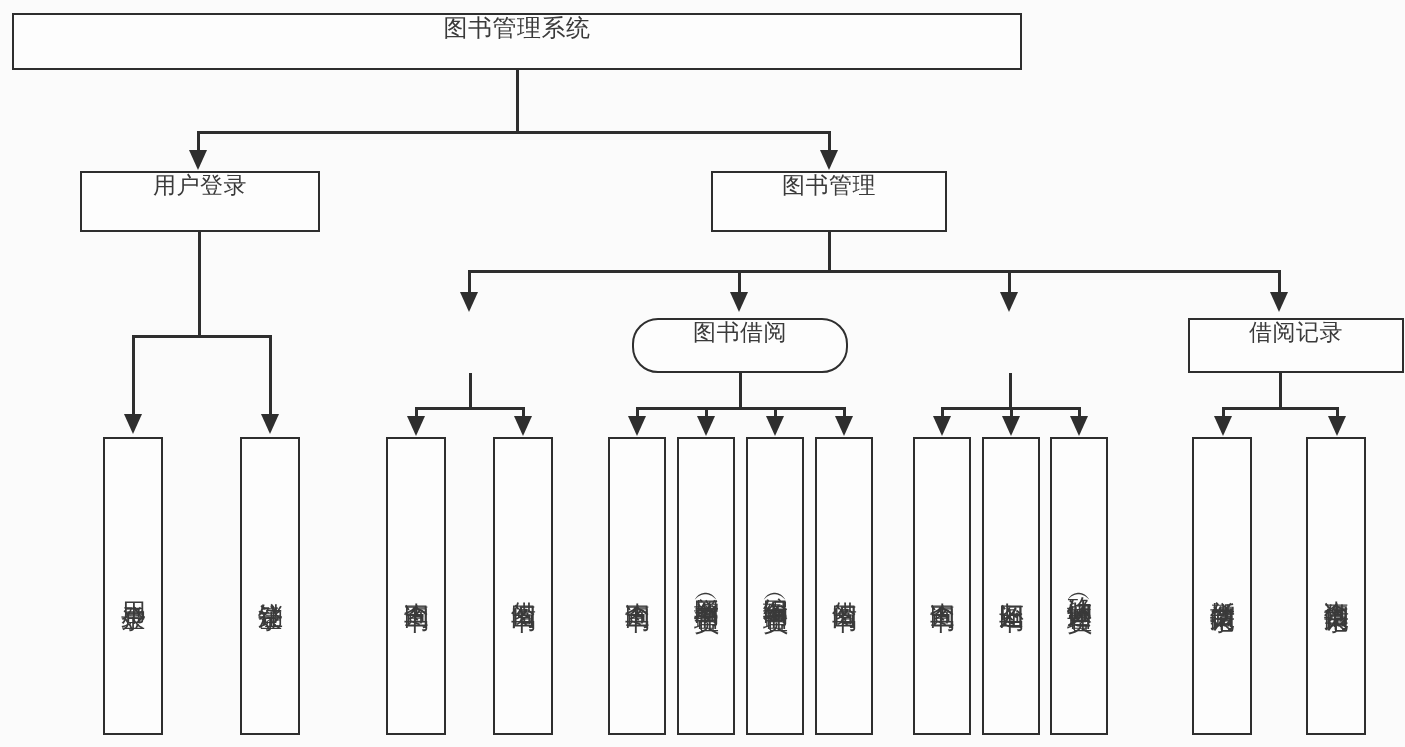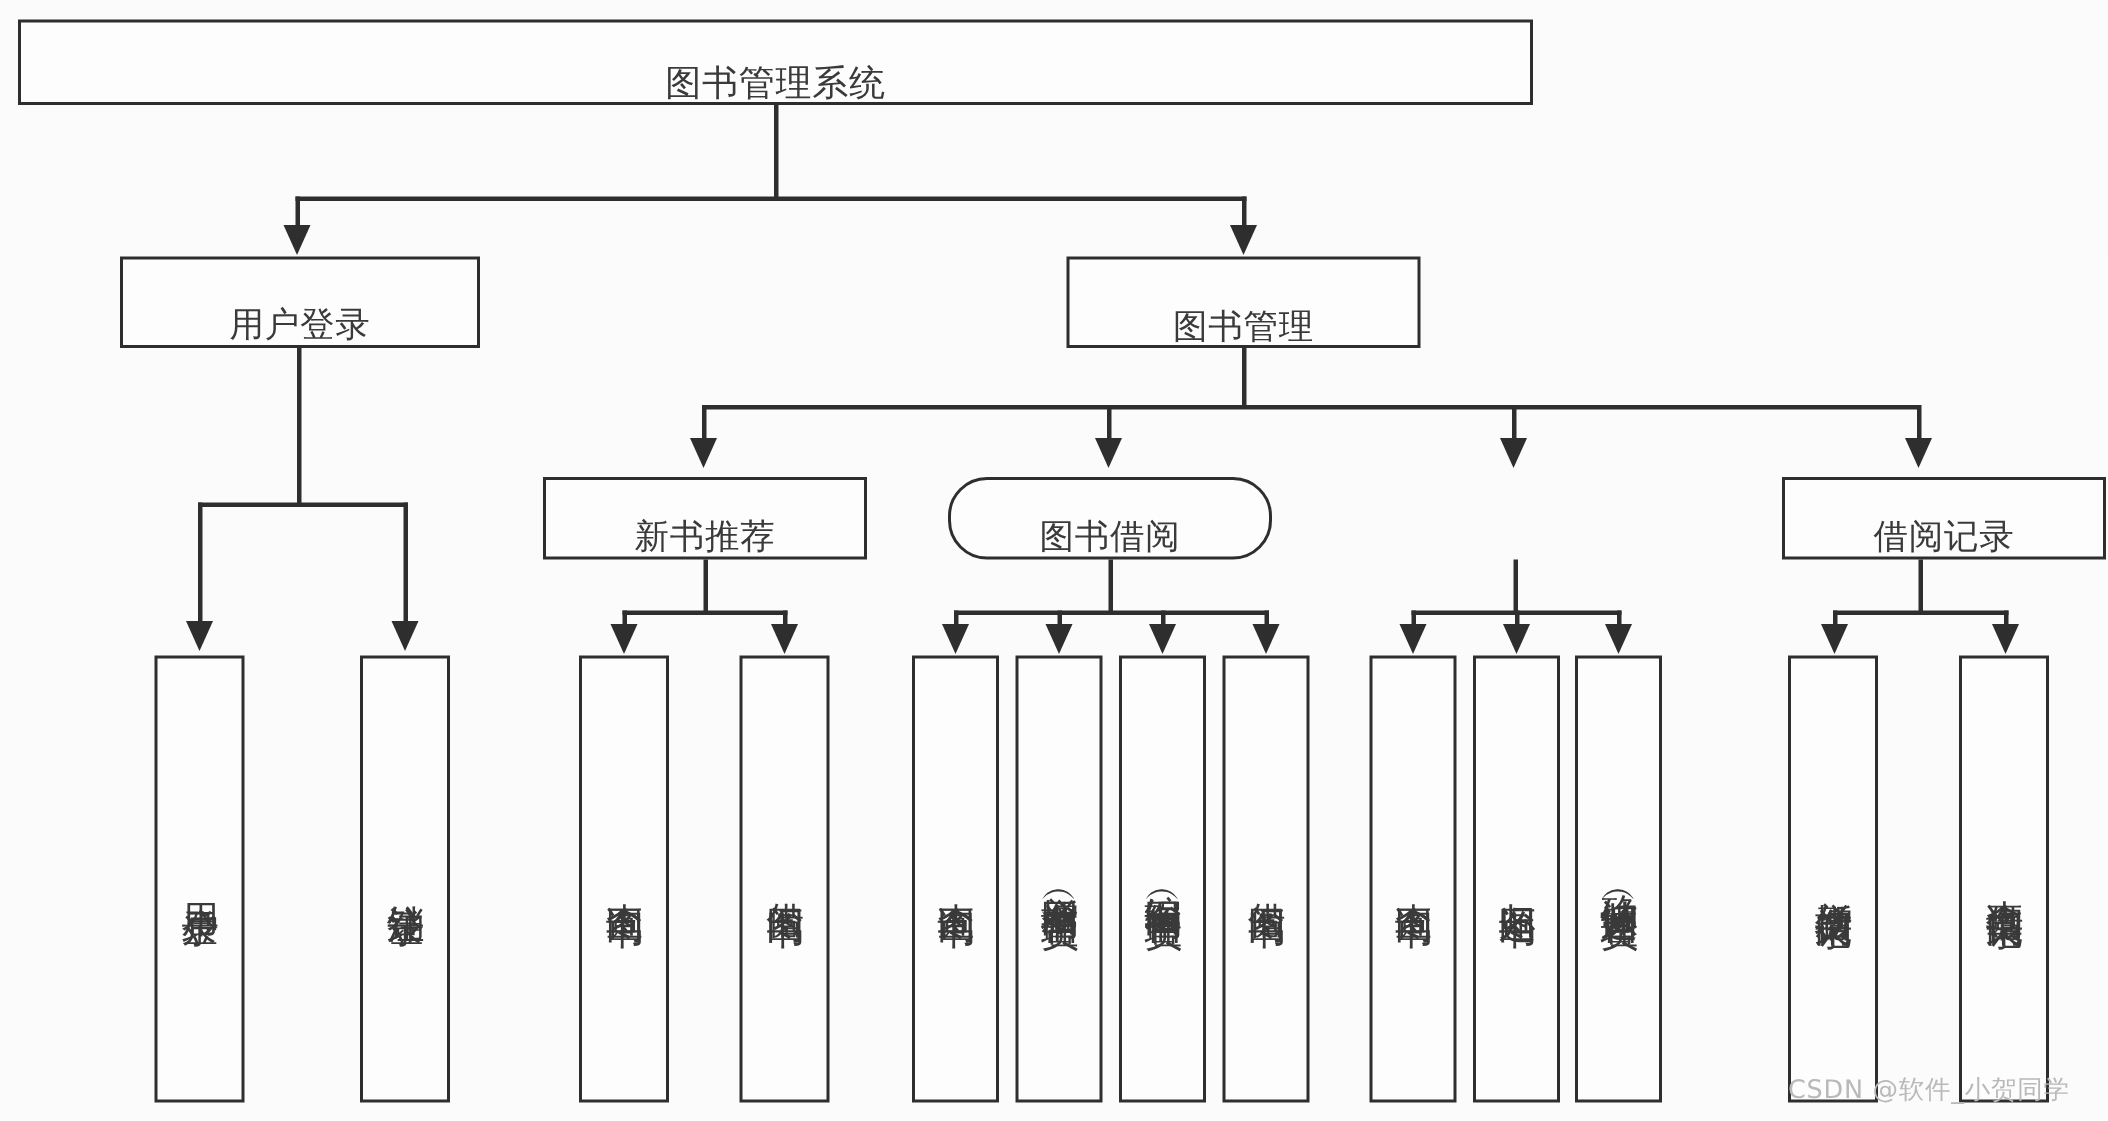--- a/index.html
+++ b/index.html
@@ -14,21 +14,21 @@
     background: #fbfbfb;
     font-family: "DejaVu Sans", "Liberation Sans", sans-serif;
     overflow: hidden;
   }
   .node {
     position: absolute;
     box-sizing: border-box;
     border: 2.5px solid #2e2e2e;
     background: #fdfdfd;
     display: flex;
-    align-items: flex-end;
+    align-items: flex-start;
     justify-content: center;
     color: #3a3a3a;
   }
   .node .label {
     display: block;
     text-align: center;
     white-space: nowrap;
     letter-spacing: 0.5px;
   }
   
@@ -122,23 +122,20 @@
 
   <div class="vline" style="left:738px; top:270px; height:24px;"></div>
   <div class="arrow" style="left:730px; top:292px;"></div>
 
   <div class="vline" style="left:1008px; top:270px; height:24px;"></div>
   <div class="arrow" style="left:1000px; top:292px;"></div>
 
   <div class="vline" style="left:1278px; top:270px; height:24px;"></div>
   <div class="arrow" style="left:1270px; top:292px;"></div>
 
-  <div class="node horiz" style="left:362px; top:318px; width:216px; height:55px;">
-    <span class="label">新书推荐</span>
-  </div>
   <div class="node horiz" style="left:632px; top:318px; width:216px; height:55px;border-radius:26px;">
     <span class="label">图书借阅</span>
   </div>
   <div class="node horiz" style="left:1172px; top:318px; width:216px; height:55px;margin-left:16px;">
     <span class="label">借阅记录</span>
   </div>
 
   <div class="vline" style="left:469px; top:373px; height:36px;"></div>
   <div class="hline" style="left:415px; top:407px; width:110px;"></div>
   <div class="vline" style="left:415px; top:407px; height:14px;"></div>
@@ -210,15 +207,14 @@
     <span class="label">确认归还（管理员）</span>
   </div>
 
   <div class="node vert" style="left:1192px; top:437px; width:60px; height:298px;">
     <span class="label">新增借阅记录</span>
   </div>
   <div class="node vert" style="left:1306px; top:437px; width:60px; height:298px;">
     <span class="label">查询借阅记录</span>
   </div>
 
-  <div class="watermark" style="left:1192px; top:715px;">CSDN @软件_小贺同学</div>
 
 </div>
 
 </body></html>

